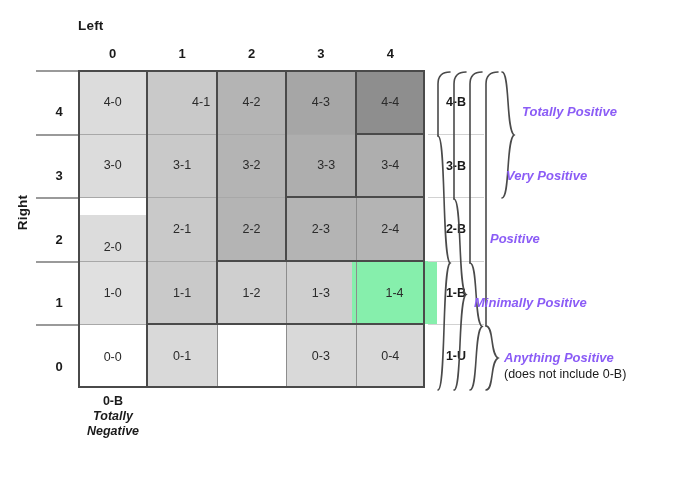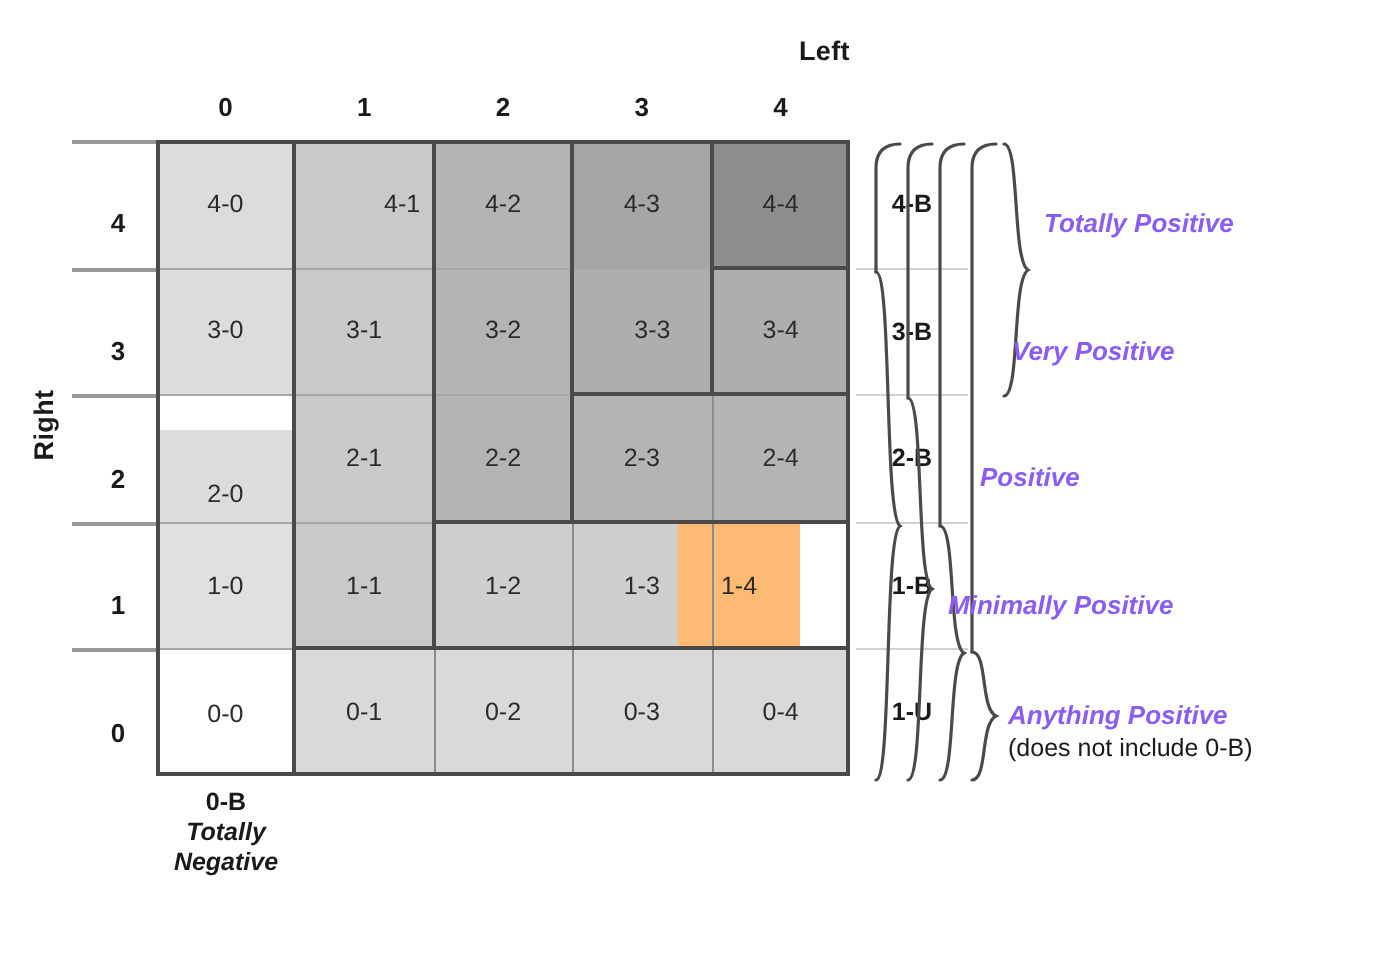--- a/index.html
+++ b/index.html
@@ -25,21 +25,21 @@
     text-align: center;
   }
 
   
   #left-axis-title {
     left: 78px;
     top: 18px;
     width: 347px;
     font-size: 13.5px;
     font-weight: bold;
-    text-align: right;
+    text-align: left;
     letter-spacing: .2px;
   }
   #right-axis-title {
     left: -13px;
     top: 205px;
     width: 70px;
     font-size: 13.5px;
     font-weight: bold;
     text-align: center;
     transform: rotate(-90deg);
@@ -191,24 +191,23 @@
     <div class="cell" style="left: 277.6px; top: 63.6px; width: 69.4px; height: 63.6px; background: rgb(174, 174, 174);">3-4</div>
     <div class="cell" style="left: 0px; top: 127.2px; width: 69.4px; height: 63.6px; background: rgb(220, 220, 220); margin-top: 18px;">2-0</div>
     <div class="cell" style="left: 69.4px; top: 127.2px; width: 69.4px; height: 63.6px; background: rgb(201, 201, 201);">2-1</div>
     <div class="cell" style="left: 138.8px; top: 127.2px; width: 69.4px; height: 63.6px; background: rgb(180, 180, 180);">2-2</div>
     <div class="cell" style="left: 208.2px; top: 127.2px; width: 69.4px; height: 63.6px; background: rgb(180, 180, 180);">2-3</div>
     <div class="cell" style="left: 277.6px; top: 127.2px; width: 69.4px; height: 63.6px; background: rgb(180, 180, 180);">2-4</div>
     <div class="cell" style="left: 0px; top: 190.8px; width: 69.4px; height: 63.6px; background: rgb(224, 224, 224);">1-0</div>
     <div class="cell" style="left: 69.4px; top: 190.8px; width: 69.4px; height: 63.6px; background: rgb(201, 201, 201);">1-1</div>
     <div class="cell" style="left: 138.8px; top: 190.8px; width: 69.4px; height: 63.6px; background: rgb(207, 207, 207);">1-2</div>
     <div class="cell" style="left: 208.2px; top: 190.8px; width: 69.4px; height: 63.6px; background: rgb(207, 207, 207);">1-3</div>
-    <div class="cell" style="left: 261px; top: 190.8px; width: 61px; height: 63.6px; background: #fdba74;">1-4</div>
+    <div class="cell" style="left: 274px; top: 190.8px; width: 85px; height: 63.6px; background: #86efac;">1-4</div>
     <div class="cell" style="left: 0px; top: 254.4px; width: 69.4px; height: 66px; background: rgb(255, 255, 255);">0-0</div>
     <div class="cell" style="left: 69.4px; top: 254.4px; width: 69.4px; height: 63.6px; background: rgb(217, 217, 217);">0-1</div>
-    <div class="cell" style="left: 138.8px; top: 254.4px; width: 69.4px; height: 63.6px; background: rgb(217, 217, 217);">0-2</div>
     <div class="cell" style="left: 208.2px; top: 254.4px; width: 69.4px; height: 63.6px; background: rgb(217, 217, 217);">0-3</div>
     <div class="cell" style="left: 277.6px; top: 254.4px; width: 69.4px; height: 63.6px; background: rgb(217, 217, 217);">0-4</div>
     <div class="abs sep-v" style="left: 69.4px; top: 0px; height: 318px;"></div>
     <div class="abs sep-v" style="left: 138.8px; top: 0px; height: 318px;"></div>
     <div class="abs sep-v" style="left: 208.2px; top: 0px; height: 318px;"></div>
     <div class="abs sep-v" style="left: 277.6px; top: 0px; height: 318px;"></div>
     <div class="abs sep-h" style="top: 63.6px; left: 0px; width: 347px;"></div>
     <div class="abs sep-h" style="top: 127.2px; left: 0px; width: 347px;"></div>
     <div class="abs sep-h" style="top: 190.8px; left: 0px; width: 347px;"></div>
     <div class="abs sep-h" style="top: 254.4px; left: 0px; width: 347px;"></div>

